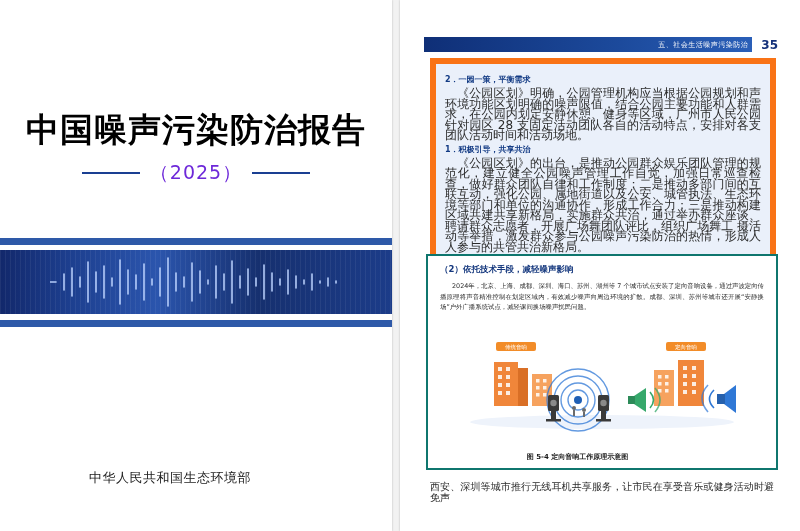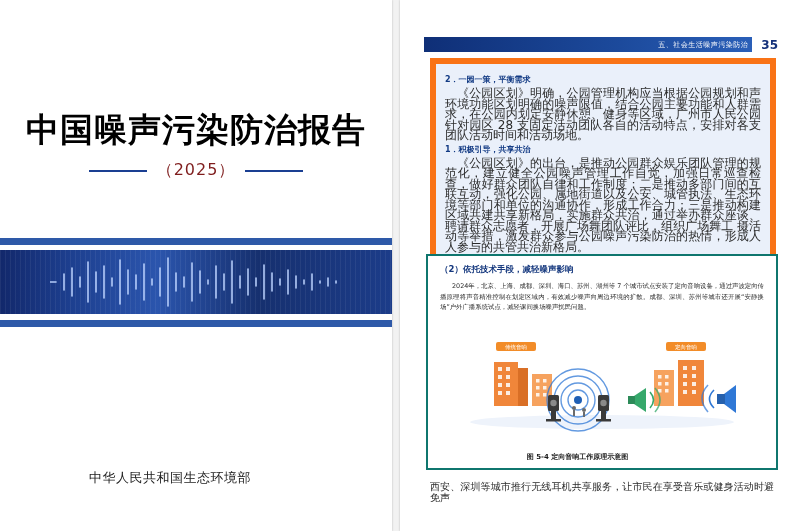--- a/index.html
+++ b/index.html
@@ -54,22 +54,22 @@
     justify-content: center;
     gap: 10px;
   }
   .cover-rule {
     width: 58px;
     height: 2px;
     background: #1a3f92;
   }
   .cover-year {
     font-family: "DejaVu Sans", sans-serif;
-    font-size: 16px;
-    color: #7f1d1d;
+    font-size: 19px;
+    color: #6d28d9;
     letter-spacing: 1px;
   }
   .cover-band {
     position: absolute;
     left: 0;
     top: 250px;
     width: 392px;
     height: 64px;
     background: linear-gradient(90deg,#12286b 0%, #1d3f8f 18%, #2b55ad 40%, #16306f 66%, #1c3c89 100%);
     overflow: hidden;

